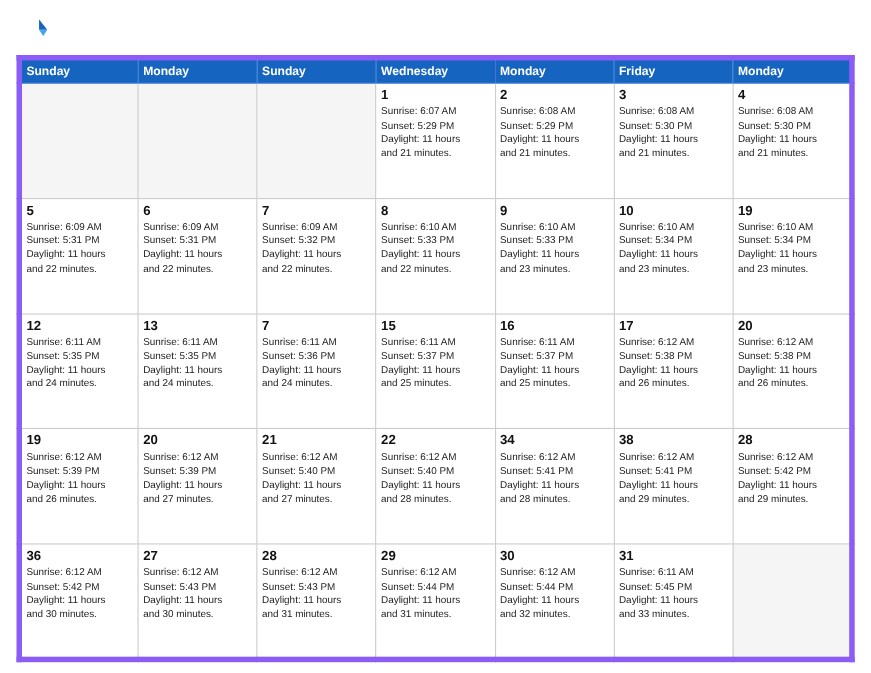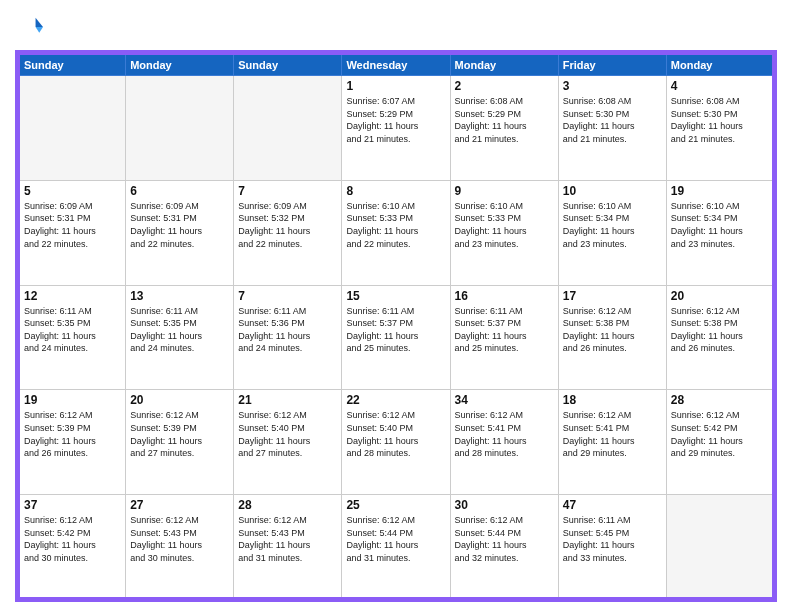--- a/index.html
+++ b/index.html
@@ -300,72 +300,72 @@
 and 28 minutes.</div>
           </td>
           <td>
             <div class="day-number">34</div>
             <div class="day-info" style="white-space: pre-line;">Sunrise: 6:12 AM
 Sunset: 5:41 PM
 Daylight: 11 hours
 and 28 minutes.</div>
           </td>
           <td>
-            <div class="day-number">18</div>
+            <div class="day-number">38</div>
             <div class="day-info" style="white-space: pre-line;">Sunrise: 6:12 AM
 Sunset: 5:41 PM
 Daylight: 11 hours
 and 29 minutes.</div>
           </td>
           <td>
             <div class="day-number">28</div>
             <div class="day-info" style="white-space: pre-line;">Sunrise: 6:12 AM
 Sunset: 5:42 PM
 Daylight: 11 hours
 and 29 minutes.</div>
           </td>
         </tr>
         <tr>
           <td>
-            <div class="day-number">37</div>
+            <div class="day-number">36</div>
             <div class="day-info" style="white-space: pre-line;">Sunrise: 6:12 AM
 Sunset: 5:42 PM
 Daylight: 11 hours
 and 30 minutes.</div>
           </td>
           <td>
             <div class="day-number">27</div>
             <div class="day-info" style="white-space: pre-line;">Sunrise: 6:12 AM
 Sunset: 5:43 PM
 Daylight: 11 hours
 and 30 minutes.</div>
           </td>
           <td>
             <div class="day-number">28</div>
             <div class="day-info" style="white-space: pre-line;">Sunrise: 6:12 AM
 Sunset: 5:43 PM
 Daylight: 11 hours
 and 31 minutes.</div>
           </td>
           <td>
-            <div class="day-number">25</div>
+            <div class="day-number">29</div>
             <div class="day-info" style="white-space: pre-line;">Sunrise: 6:12 AM
 Sunset: 5:44 PM
 Daylight: 11 hours
 and 31 minutes.</div>
           </td>
           <td>
             <div class="day-number">30</div>
             <div class="day-info" style="white-space: pre-line;">Sunrise: 6:12 AM
 Sunset: 5:44 PM
 Daylight: 11 hours
 and 32 minutes.</div>
           </td>
           <td>
-            <div class="day-number">47</div>
+            <div class="day-number">31</div>
             <div class="day-info" style="white-space: pre-line;">Sunrise: 6:11 AM
 Sunset: 5:45 PM
 Daylight: 11 hours
 and 33 minutes.</div>
           </td>
           <td class="empty"></td>
         </tr>
       </tbody>
   </table>
 </div>

